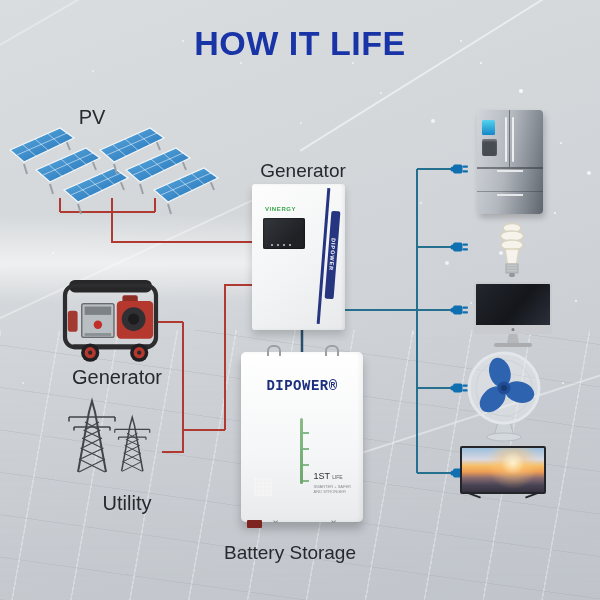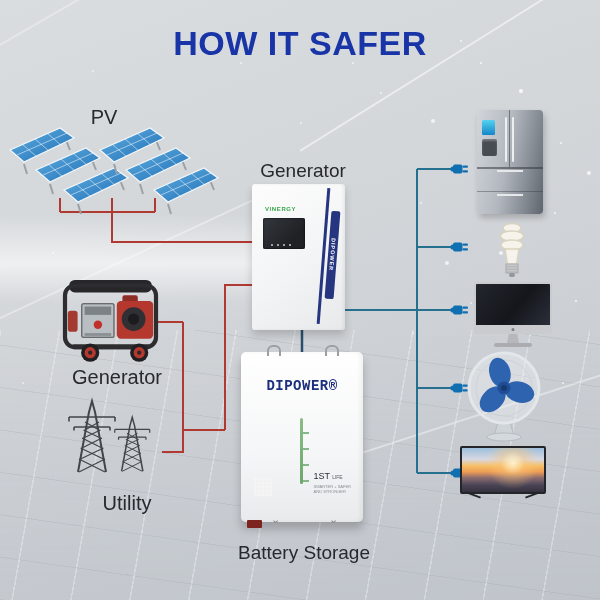--- a/index.html
+++ b/index.html
@@ -106,21 +106,21 @@
 <div id="canvas">
 
   <div class="band"></div>
   <div class="roof"></div>
   <div class="streak" style="left:300px;top:150px;width:420px;transform:rotate(-32deg);"></div>
   <div class="streak" style="left:-60px;top:345px;width:380px;transform:rotate(-25deg);opacity:.7;"></div>
   <div class="streak" style="left:-80px;top:90px;width:300px;transform:rotate(-30deg);opacity:.6;"></div>
   <div class="streak" style="left:260px;top:485px;width:420px;height:2px;transform:rotate(-18deg);opacity:.8;"></div>
   <div class="dots"></div>
 
-  <div class="title">HOW IT SAFER</div>
+  <div class="title">HOW IT LIFE</div>
 
   <svg width="600" height="600" viewBox="0 0 600 600" style="left:0;top:0;">
     <defs>
       <g id="plug" fill="#0f6fb0">
         <circle cx="1" cy="0" r="2.6"></circle>
         <rect x="1" y="-4.5" width="9.5" height="9" rx="2"></rect>
         <rect x="10.5" y="-3.4" width="5.5" height="2.1" rx="1"></rect>
         <rect x="10.5" y="1.3" width="5.5" height="2.1" rx="1"></rect>
       </g>
     </defs>
@@ -132,21 +132,21 @@
     <path d="M302,330 V352" fill="none" stroke="#2b4f6b" stroke-width="2.5"></path>
 
     <path d="M345,310 H452 M417,169 V473 M417,169 H452 M417,247 H452 M417,388 H452 M417,473 H452" fill="none" stroke="#26708f" stroke-width="2"></path>
     <use href="#plug" transform="translate(452,169)"></use>
     <use href="#plug" transform="translate(452,247)"></use>
     <use href="#plug" transform="translate(452,310)"></use>
     <use href="#plug" transform="translate(452,388)"></use>
     <use href="#plug" transform="translate(452,473)"></use>
   </svg>
 
-  <div class="label" style="left:104px;top:106px;">PV</div>
+  <div class="label" style="left:92px;top:106px;">PV</div>
   <svg width="210" height="112" viewBox="0 0 210 112" style="left:2px;top:122px;">
     <defs>
       <linearGradient id="pg" x1="0" y1="0" x2="1" y2="1">
         <stop offset="0" stop-color="#66b3e3"></stop>
           <stop offset="1" stop-color="#1a6ab3"></stop>
       </linearGradient>
       <g id="spanel">
         <path d="M14,36 L17,46 M56,12 L60,22" stroke="#9ba1a7" stroke-width="2"></path>
         <polygon points="0,22 50,0 64,10 14,34" fill="url(#pg)" stroke="#f2f6fa" stroke-width="1.3"></polygon>
         <path d="M7,27 L57,5 M12.5,16.5 L26.5,28.5 M25,11 L39,23 M37.5,5.5 L51.5,17.5" stroke="rgba(255,255,255,.65)" stroke-width=".8" fill="none"></path>
@@ -225,21 +225,21 @@
     <div class="bat-qr"></div>
     <div class="bat-badge">
       <span class="b1">1ST</span><span class="b2">LIFE</span>
       <span class="b3">SMARTER + SAFER</span>
       <span class="b3">AND STRONGER</span>
     </div>
     <div class="bat-switch"></div>
     <div class="bat-vent" style="left:30px;">⌄</div>
     <div class="bat-vent" style="left:88px;">⌄</div>
   </div>
-  <div class="label sm" style="left:304px;top:542px;">Battery Storage</div>
+  <div class="label sm" style="left:290px;top:542px;">Battery Storage</div>
 
   <div class="fridge">
     <div class="vsplit"></div>
     <div class="hsplit"></div>
     <div class="hsplit2"></div>
     <div class="h1"></div>
     <div class="h2"></div>
     <div class="d1"></div>
     <div class="d2"></div>
     <div class="disp"></div>

